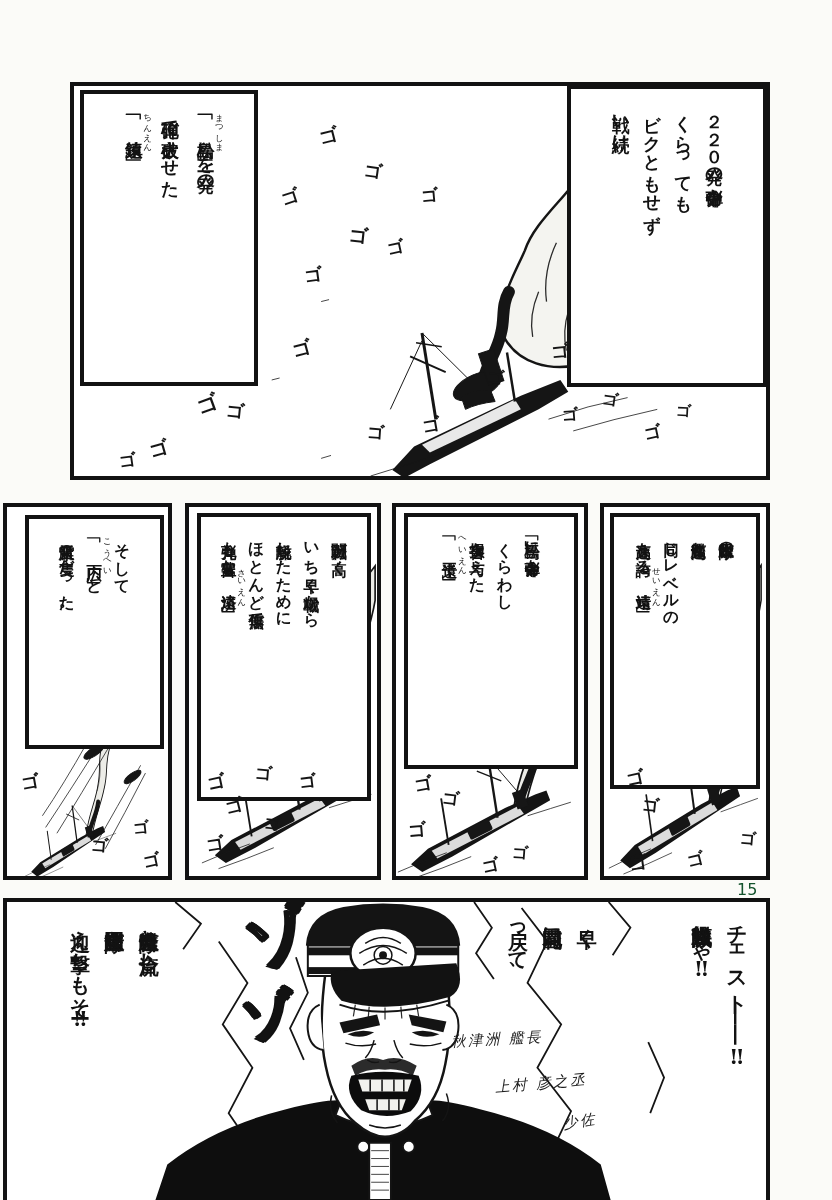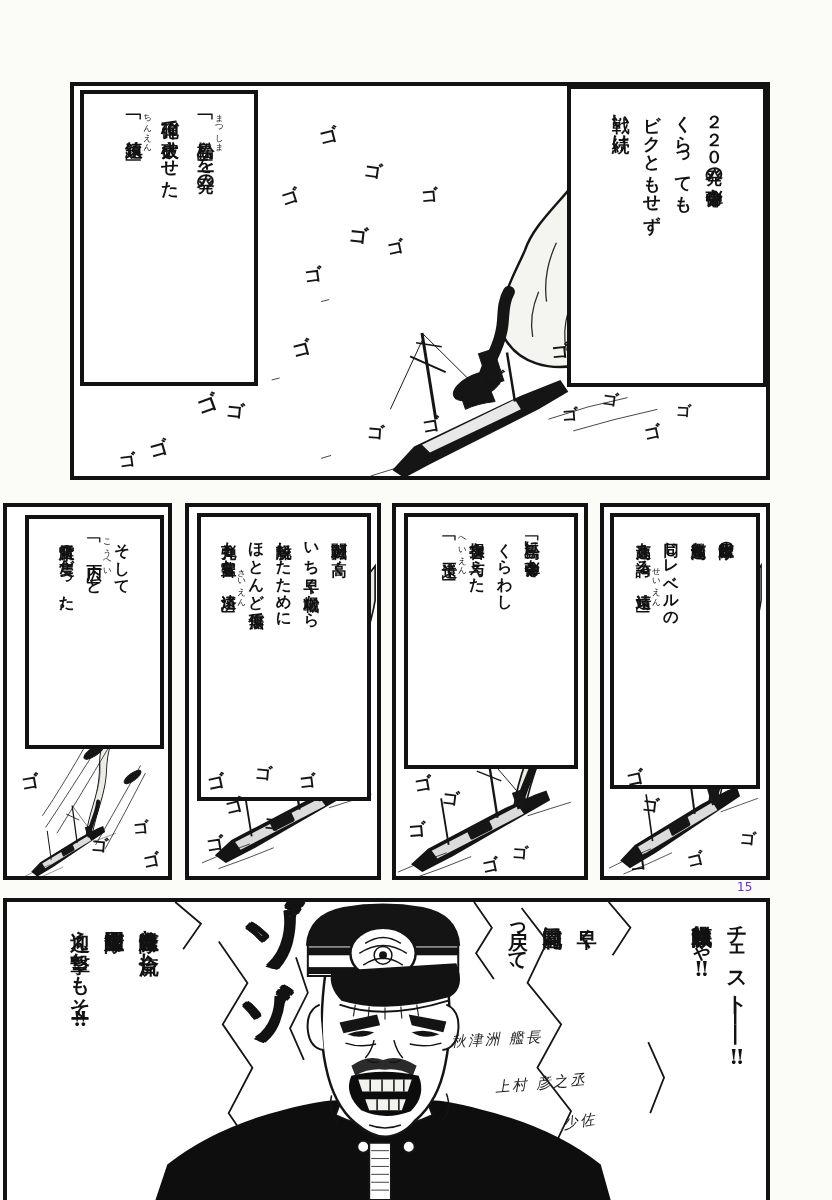--- a/index.html
+++ b/index.html
@@ -14,21 +14,21 @@
   .cap-ruby .vtext{line-height:2.05;}
   .cap-md .vtext{font-size:15.5px;line-height:1.78;}
   rt{font-size:8.5px;font-weight:400;letter-spacing:0;}
   ruby{ruby-align:center;}
   .sfx-layer{position:absolute;left:0;top:0;right:0;bottom:0;z-index:5;pointer-events:none;}
   .sfx{position:absolute;font-family:"DejaVu Sans","Liberation Sans",sans-serif;font-weight:700;color:#151515;line-height:1;}
   .sfx.hollow{color:#ffffff;font-weight:800;-webkit-text-stroke:3px #121212;text-shadow:2px 0 #121212,-2px 0 #121212,0 2px #121212,0 -2px #121212,2px 2px #121212,-2px -2px #121212;}
   .speech{position:absolute;z-index:4;}
   .speech .vtext{font-size:20.5px;line-height:1.72;font-weight:700;}
   .hand{position:absolute;z-index:4;font-family:"DejaVu Serif","Liberation Serif",serif;font-style:italic;font-size:14.5px;letter-spacing:2.5px;color:#1c1c1c;white-space:nowrap;}
-  .page-number{position:absolute;left:737px;top:880px;font-size:12px;color:#6d28d9;z-index:6;font-family:"DejaVu Sans",sans-serif;}
+  .page-number{position:absolute;left:737px;top:880px;font-size:16px;color:#14532d;z-index:6;font-family:"DejaVu Sans",sans-serif;}
   svg{display:block;}
 </style>
 </head>
 <body>
 
 <div class="page">
 
   <section class="panel" style="left:70px;top:82px;width:700px;height:398px;">
     <svg class="art" viewBox="0 0 700 398" preserveAspectRatio="none">
 

